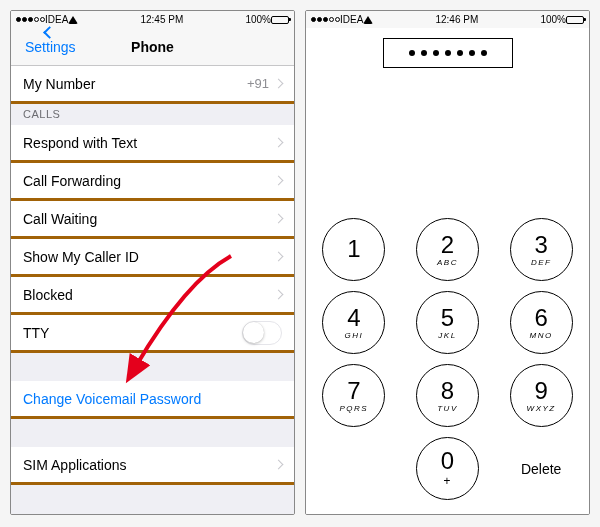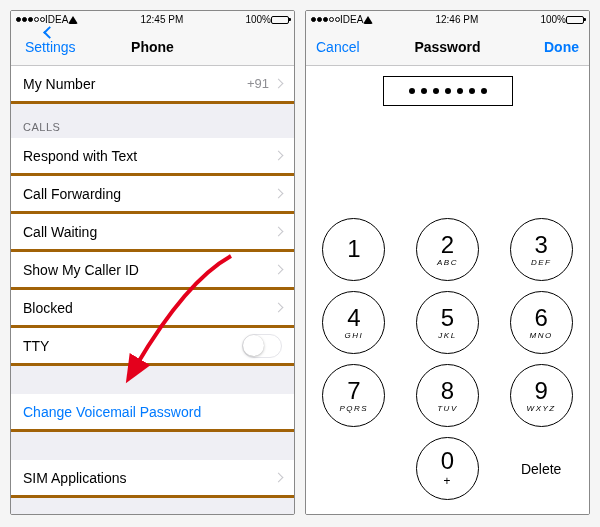--- a/index.html
+++ b/index.html
@@ -25,21 +25,21 @@
   .nav .title { font-size: 14px; font-weight: 600; color: #000; }
   .nav .back { position: absolute; left: 14px; top: 0; bottom: 0; display: flex; align-items: center; font-size: 14px; color: #007aff; gap: 2px; flex-direction: column; }
   .nav .right-btn { position: absolute; right: 10px; top: 0; bottom: 0; display: flex; align-items: center; font-size: 14px; color: #007aff; font-weight: 600; }
   .chev-left { width: 9px; height: 9px; border-left: 2px solid #007aff; border-bottom: 2px solid #007aff; transform: rotate(45deg); margin-right: 2px; }
   
   .content { flex: 1; background: #efeff4; overflow: hidden; }
   .row { background: #fff; border-bottom: 3px solid #a16207; padding: 0 12px; height: 38px; display: flex; align-items: center; justify-content: space-between; font-size: 14px; color: #000; }
   .row .lbl { flex: 1; }
   .row .val { color: #8e8e93; font-size: 13px; margin-right: 6px; }
   .chev-r { width: 7px; height: 7px; border-top: 1.5px solid #c7c7cc; border-right: 1.5px solid #c7c7cc; transform: rotate(45deg); }
-  .sect-hdr { height: 34px; display: flex; align-items: flex-end; padding: 0 12px 5px; font-size: 11px; color: #6d6d72; letter-spacing: 0.5px; }
+  .sect-hdr { height: 21px; display: flex; align-items: flex-end; padding: 0 12px 5px; font-size: 11px; color: #6d6d72; letter-spacing: 0.5px; }
   .spacer { height: 28px; }
   .row.blue .lbl { color: #007aff; }
   .toggle { width: 40px; height: 24px; background: #fff; border: 1.5px solid #e5e5ea; border-radius: 24px; position: relative; }
   .toggle .knob { width: 21px; height: 21px; background: #fff; border-radius: 50%; box-shadow: 0 1px 3px rgba(0,0,0,0.25), 0 0 1px rgba(0,0,0,0.15); position: absolute; top: 0; left: 0; }
   
   .arrow-annot { position: absolute; left: 105px; top: 240px; pointer-events: none; }
   
   .pw-area { flex: 1; background: #fff; text-align: center; display: flex; flex-direction: column; }
   .pw-prompt { font-size: 12px; color: #000; margin-top: 20px; }
   .pw-box { width: 130px; height: 30px; border: 1px solid #000; margin: 10px auto 0; display: flex; align-items: center; justify-content: center; gap: 6px; }
@@ -149,25 +149,20 @@
           </div>
         <span>IDEA</span>
         <span class="wifi"></span>
       </div>
       <div>12:46 PM</div>
       <div class="right">
         <span>100%</span>
         <span class="battery"><span class="fill"></span></span>
       </div>
     </div>
-    <div class="nav">
-      <div class="cancel-btn">Cancel</div>
-      <div class="title">Password</div>
-      <div class="right-btn">Done</div>
-    </div>
     <div class="pw-area">
       <div class="pw-box" id="pwbox">
           <span></span>
           <span></span>
           <span></span>
           <span></span>
           <span></span>
           <span></span>
           <span></span>
         </div>

